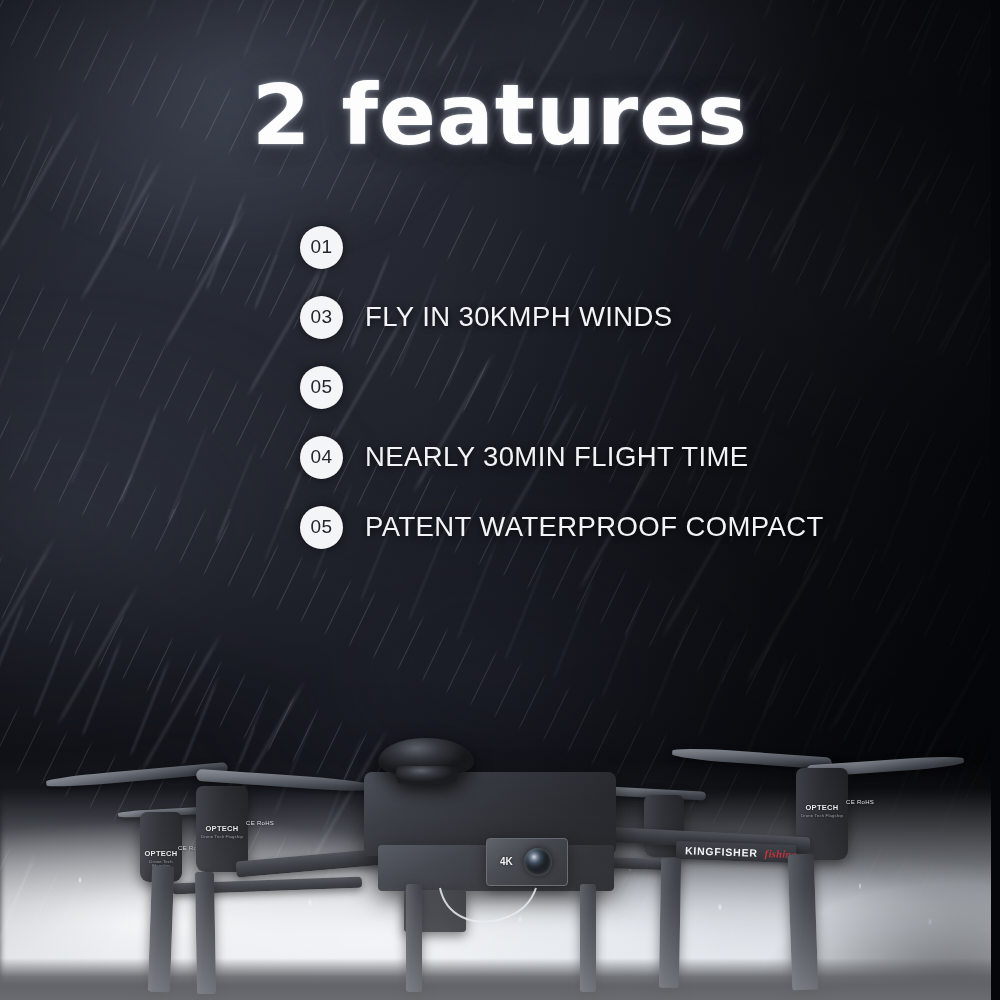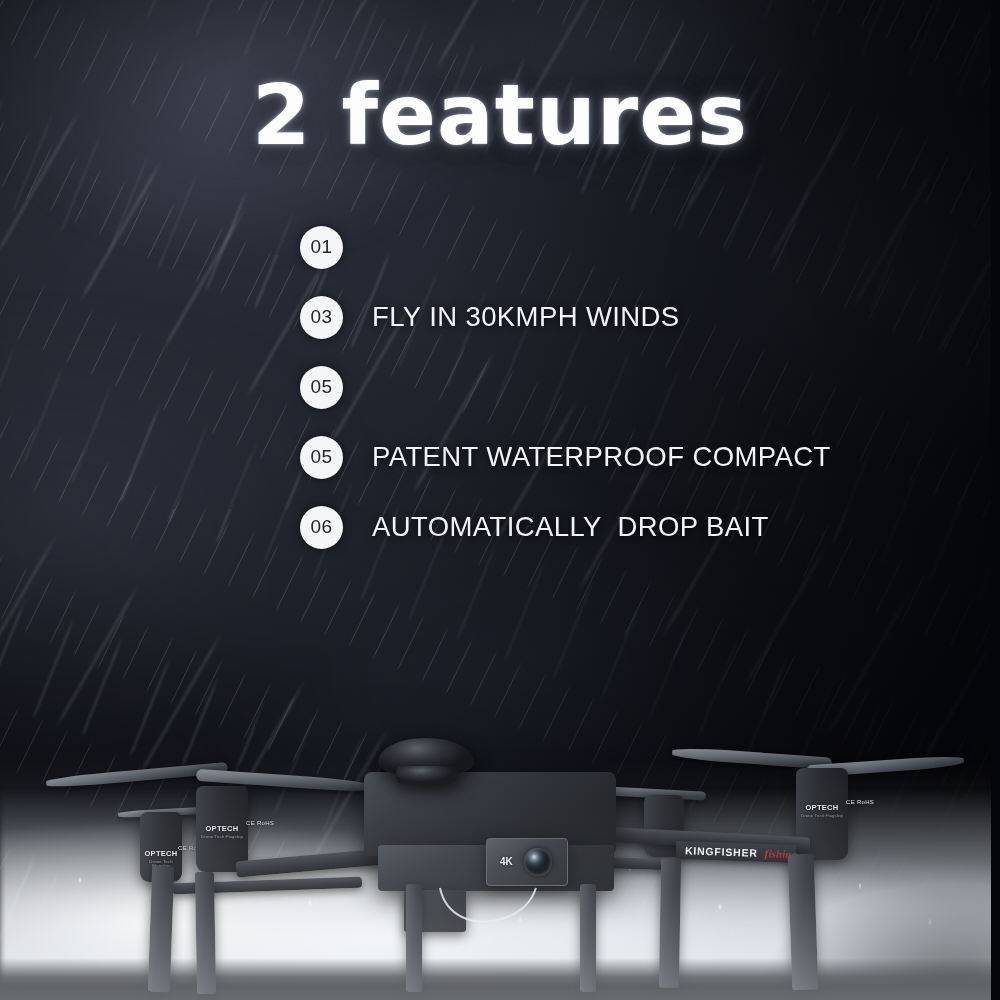--- a/index.html
+++ b/index.html
@@ -115,21 +115,20 @@
 
   
   #feature-list{
     position:absolute; left:300px; top:224px;
     z-index:6;
   }
   .feature-row{
     display:flex; align-items:center;
     height:46px;
     margin-bottom:24px;
-    gap:7px;
   }
   .feature-badge{
     flex:0 0 auto;
     width:43px; height:43px; border-radius:50%;
     background:#f4f5f7;
     display:flex; align-items:center; justify-content:center;
     font-size:19px; font-weight:400;
     color:#24262c;
     font-family:"Liberation Sans", sans-serif;
     box-shadow:0 0 10px rgba(0,0,0,.55);
@@ -316,30 +315,30 @@
 
     <div class="feature-row">
       <div class="feature-badge">03</div>
       <div class="feature-text">FLY IN 30KMPH WINDS</div>
     </div>
 
     <div class="feature-row">
       <div class="feature-badge">05</div>
     </div>
 
+    <div class="feature-row">
+      <div class="feature-badge">04</div>
+      <div class="feature-text">NEARLY 30MIN FLIGHT TIME</div>
+    </div>
 
     <div class="feature-row">
       <div class="feature-badge">05</div>
       <div class="feature-text">PATENT WATERPROOF COMPACT</div>
     </div>
 
-    <div class="feature-row">
-      <div class="feature-badge">06</div>
-      <div class="feature-text">AUTOMATICALLY  DROP BAIT</div>
-    </div>
 
   </div>
 
   <div id="drone">
 
     <div class="prop" style="left:118px; top:808px; width:128px; height:7px; transform:rotate(-3deg); border-radius:50% 6px 6px 50%;"></div>
     <div class="pod" style="left:140px; top:812px; width:42px; height:70px;"></div>
     <div class="pod-label" style="left:140px; top:843px; width:42px;">
       <span class="pod-brand">OPTECH</span>
       <div class="pod-sub">Drone Tech Flagship</div>

